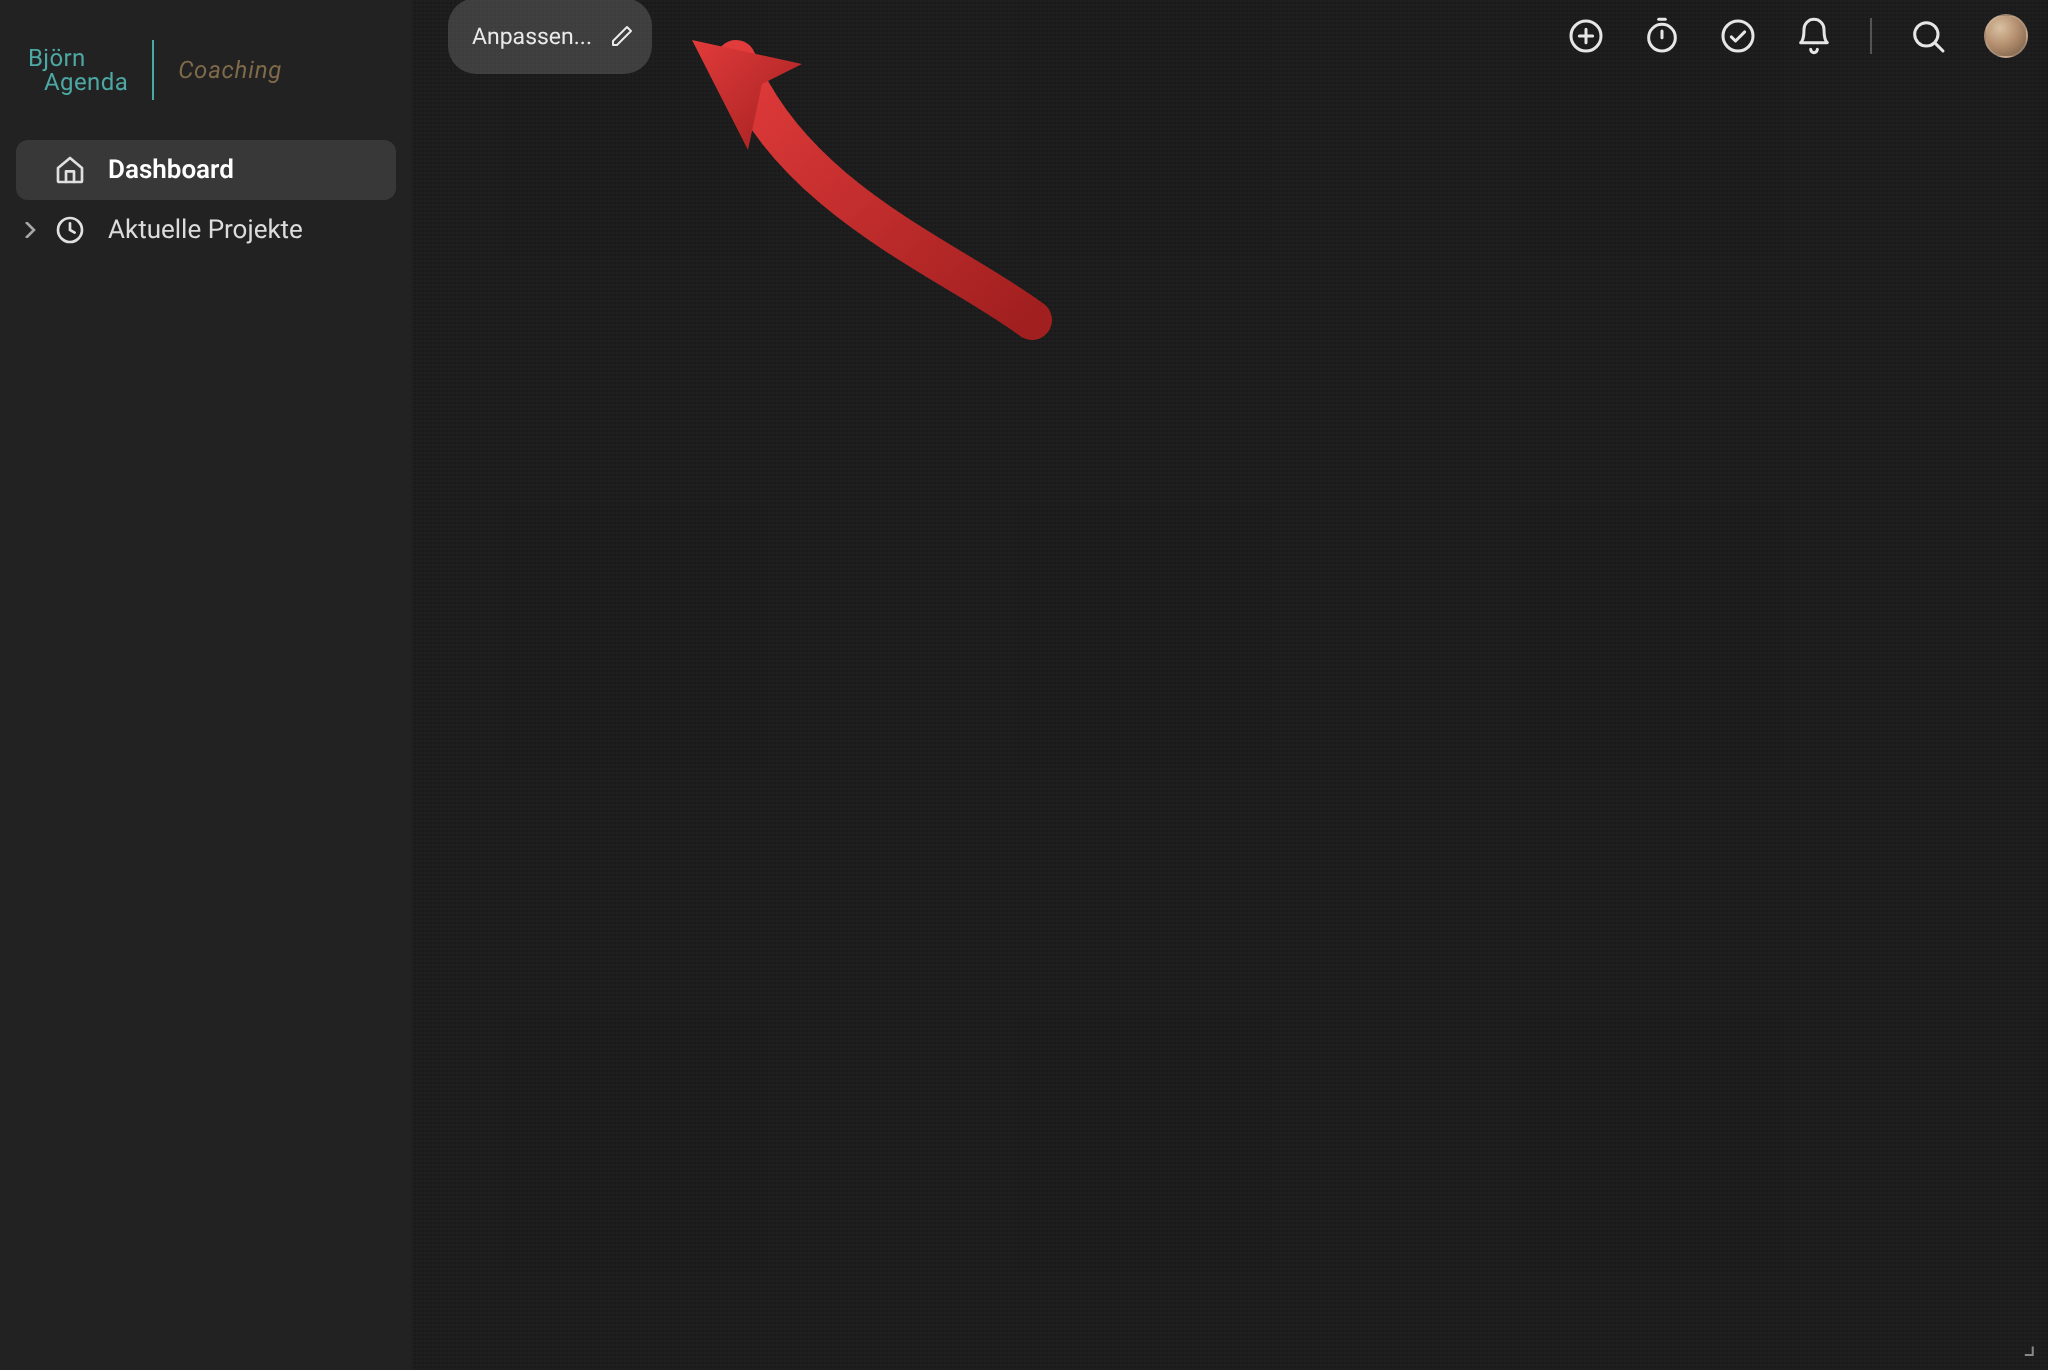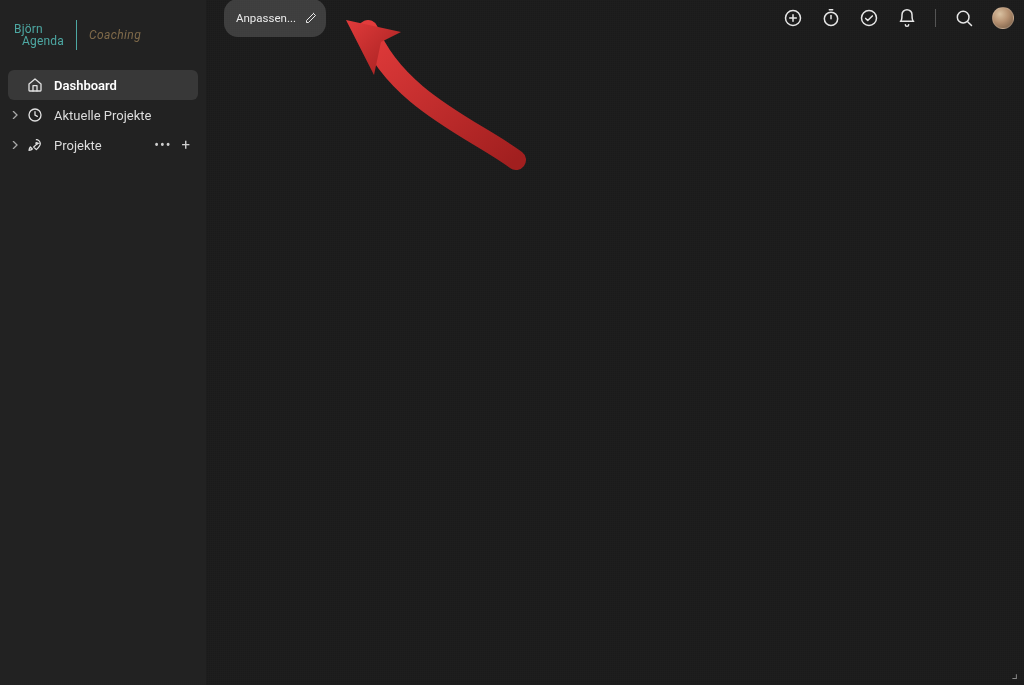--- a/index.html
+++ b/index.html
@@ -87,39 +87,20 @@
       </span>
       <span class="icon">
         <svg width="16" height="16" viewBox="0 0 24 24" fill="none" stroke="currentColor" stroke-width="2" stroke-linecap="round">
             <circle cx="12" cy="12" r="9"></circle>
             <path d="M12 7 V12 L15.5 14"></path>
           </svg>
       </span>
       <span class="label">Aktuelle Projekte</span>
     </div>
 
-    <div class="nav-item">
-      <span class="chev">
-        <svg width="8" height="8" viewBox="0 0 8 8">
-            <path d="M2 0 L6 4 L2 8" fill="none" stroke="currentColor" stroke-width="1.3"></path>
-          </svg>
-      </span>
-      <span class="icon">
-        <svg width="16" height="16" viewBox="0 0 24 24" fill="none" stroke="currentColor" stroke-width="1.8" stroke-linecap="round" stroke-linejoin="round">
-            <path d="M5 15c-1.5 1.5-2 5-2 5s3.5-.5 5-2l-3-3z"></path>
-            <path d="M14 4c3 0 6 3 6 6 0 2-2 5-6 9l-4-4c4-4 7-6 9-6"></path>
-            <circle cx="14.5" cy="9.5" r="1.2"></circle>
-          </svg>
-      </span>
-      <span class="label">Projekte</span>
-      <span class="trailing">
-        <span class="dots">•••</span>
-        <span class="plus">+</span>
-      </span>
-    </div>
 
   </nav>
 </aside>
 
 <main class="main">
   <div class="topbar">
     <div class="customize-btn">
       <span>Anpassen...</span>
       <span class="pencil">
         <svg width="12" height="12" viewBox="0 0 24 24" fill="none" stroke="currentColor" stroke-width="2" stroke-linecap="round" stroke-linejoin="round">

